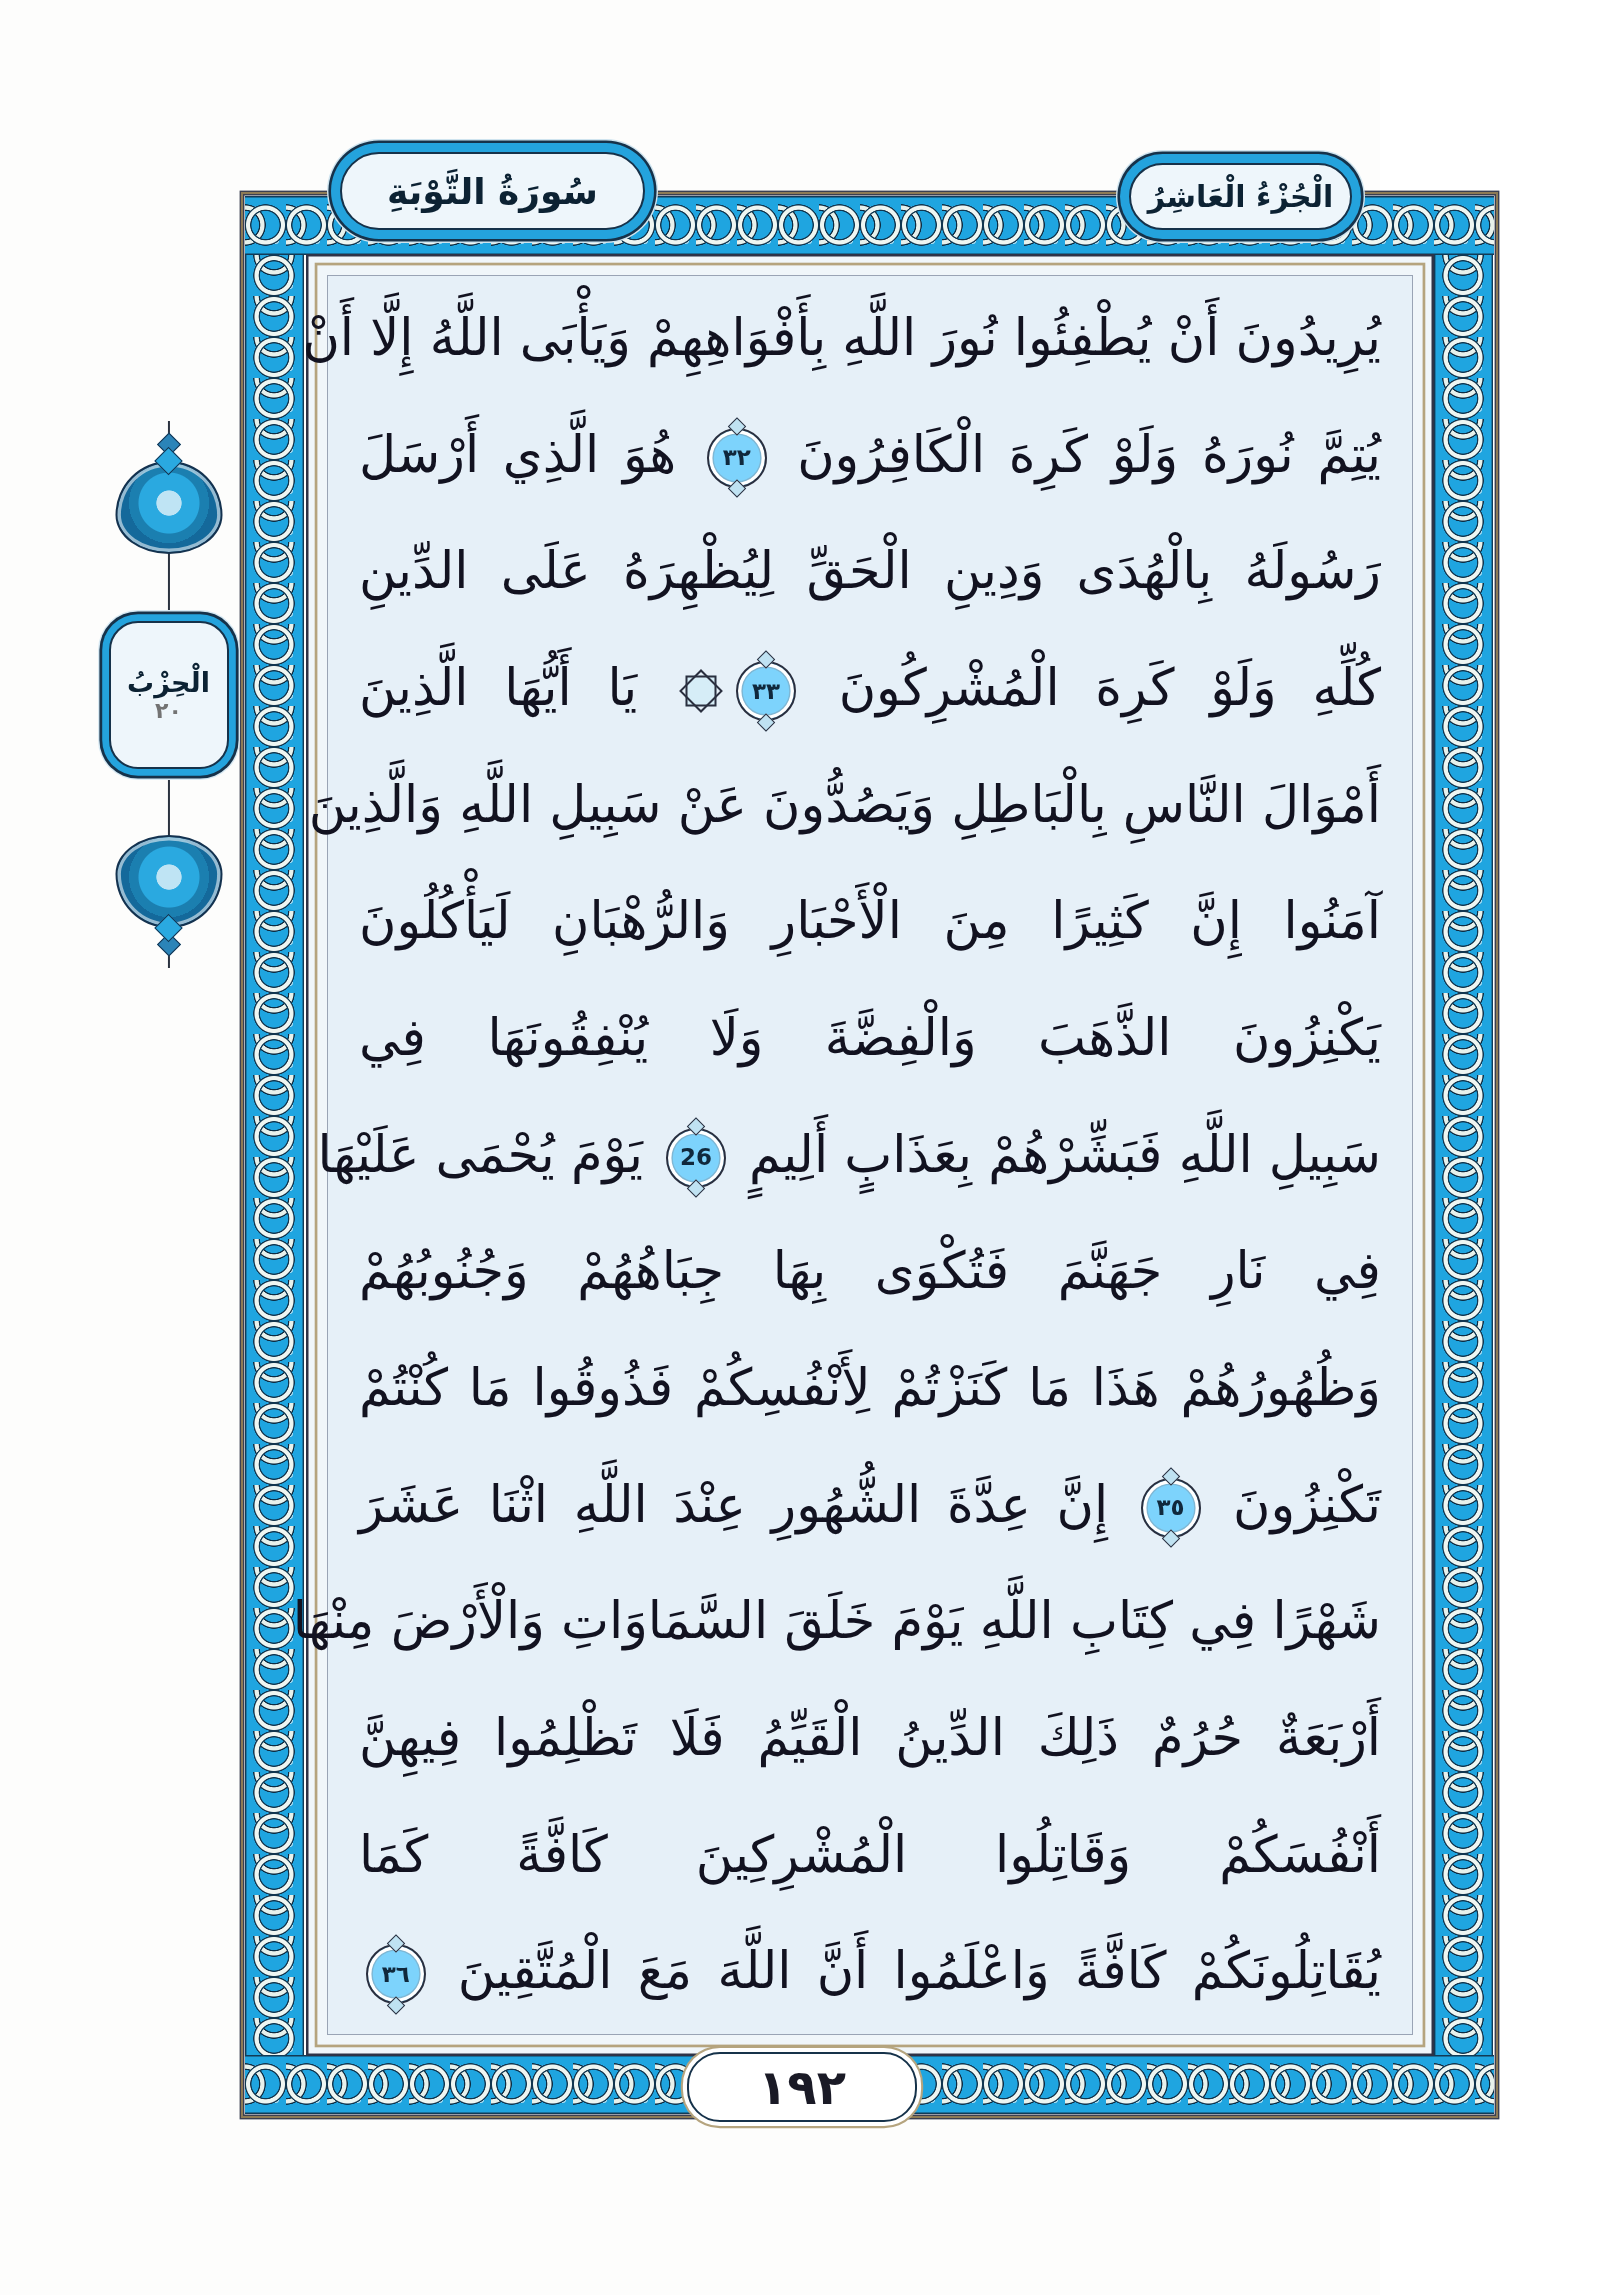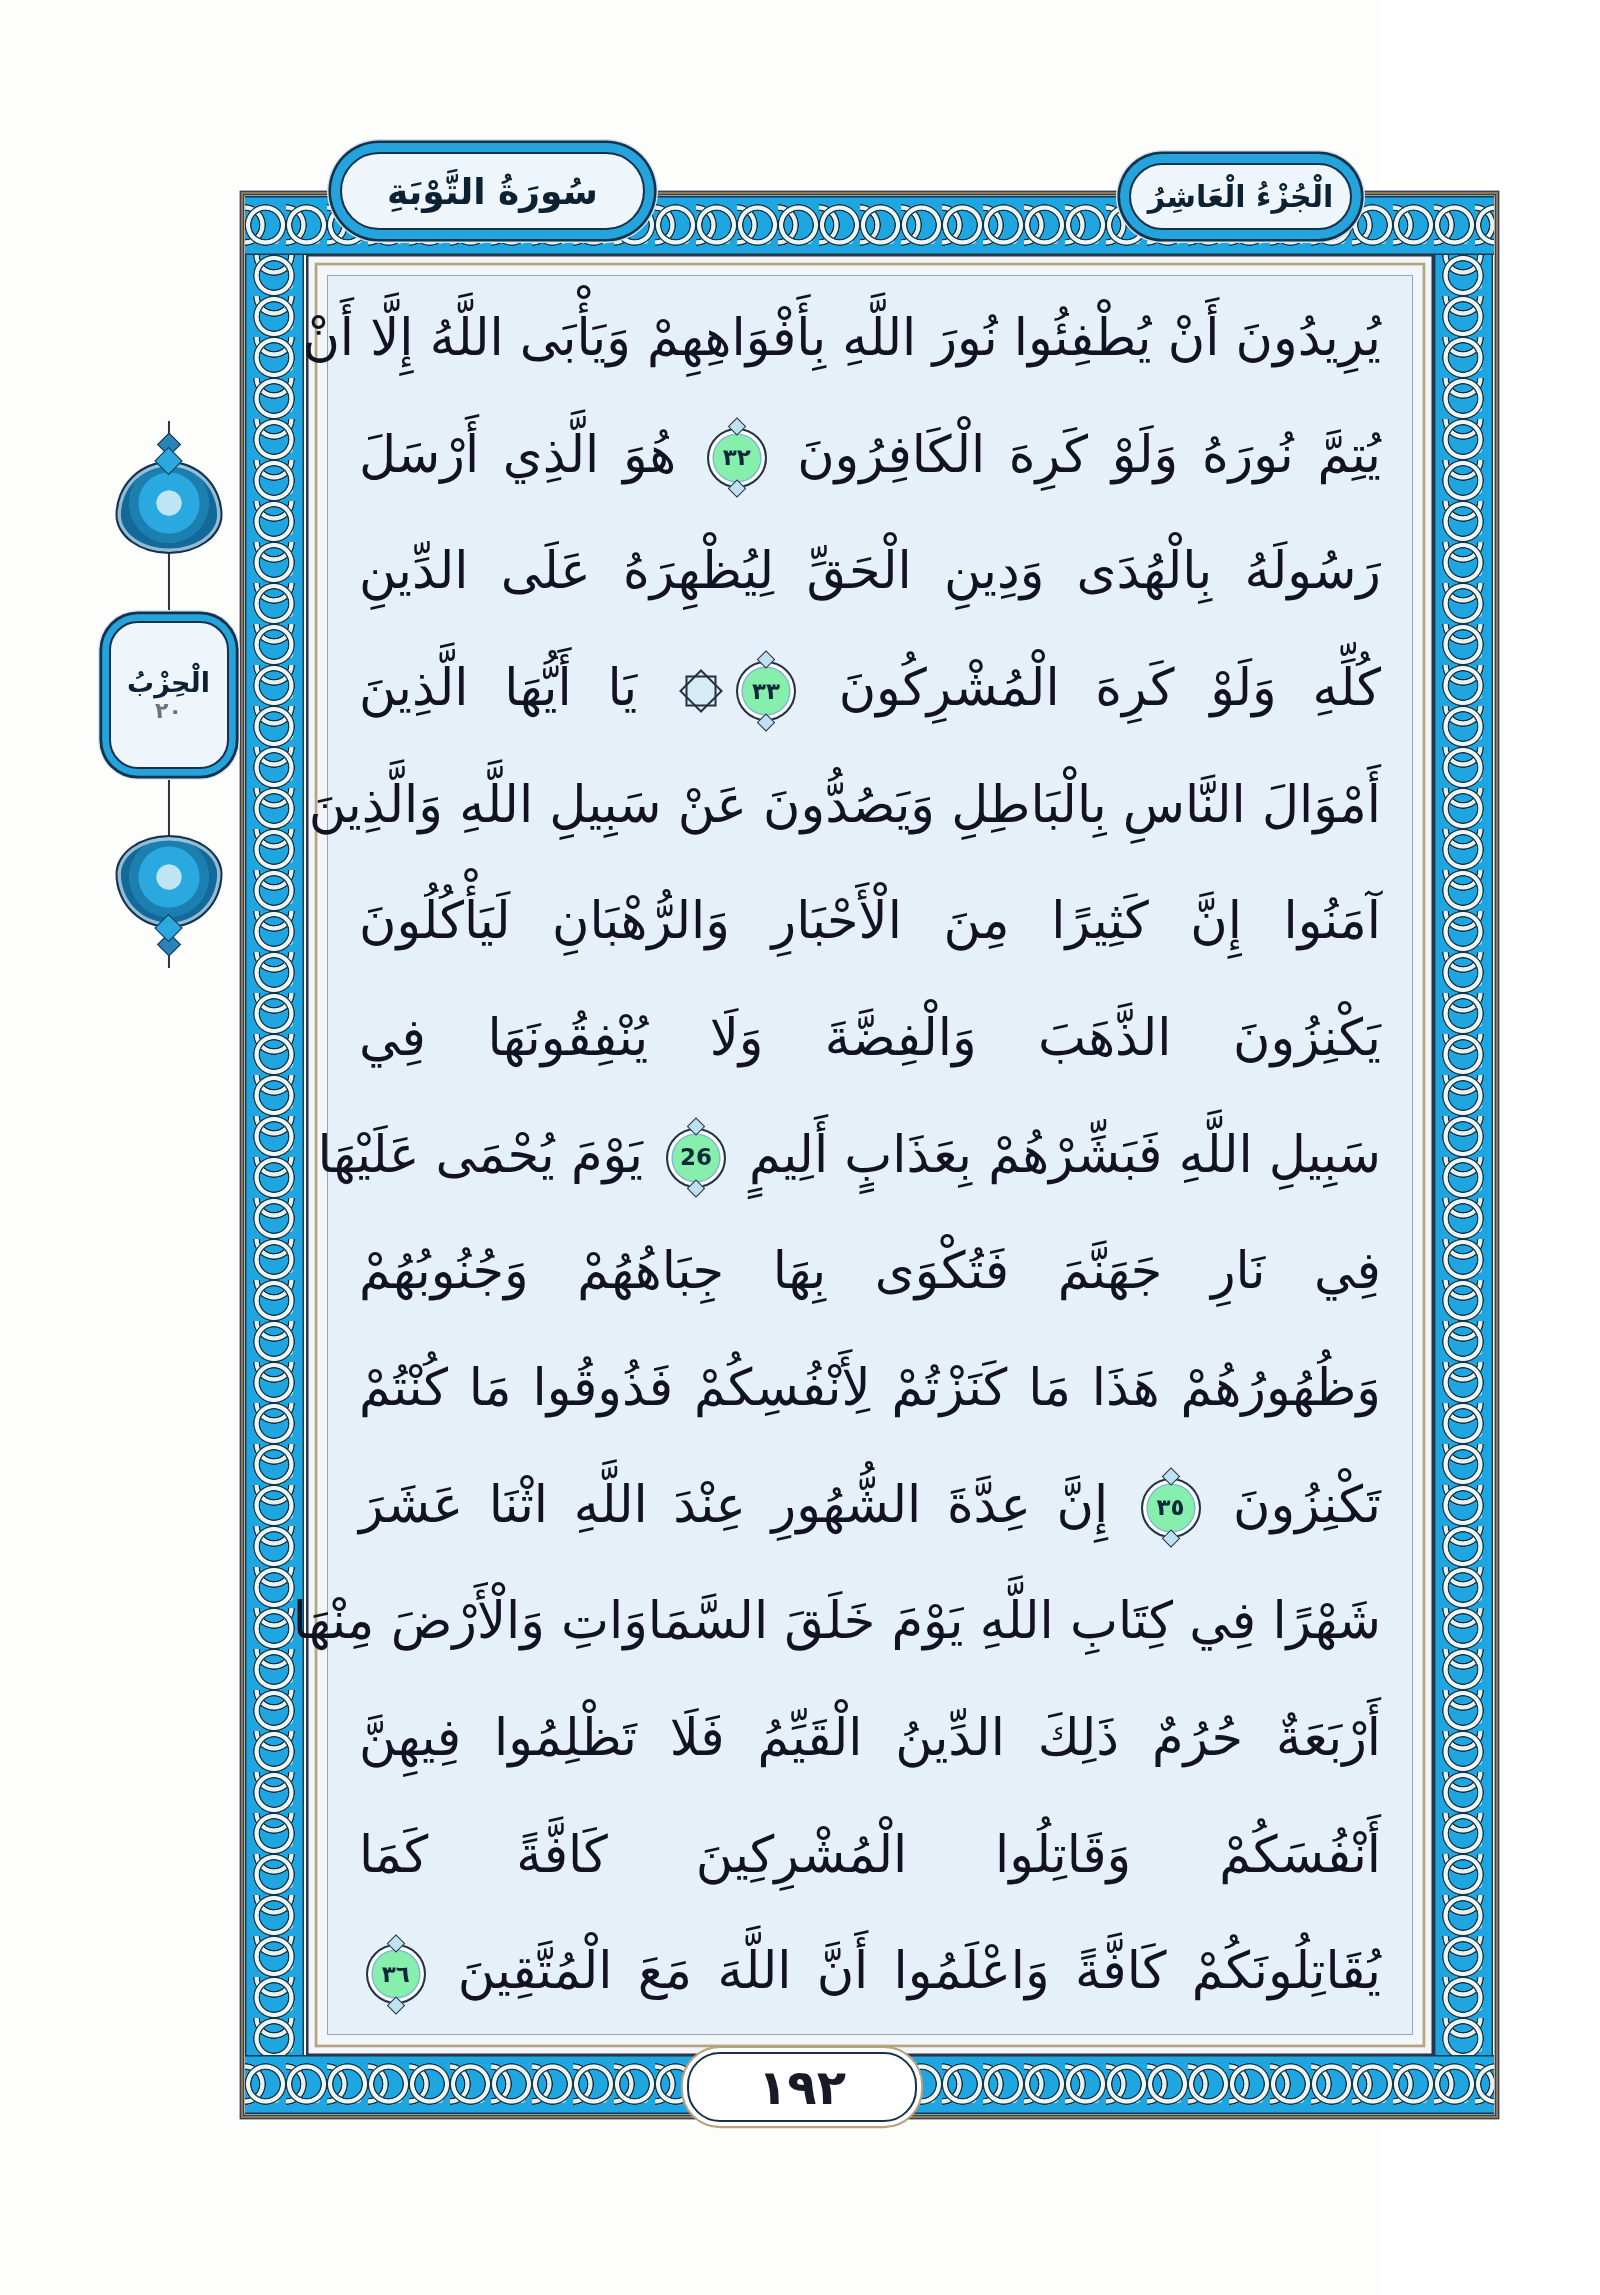--- a/index.html
+++ b/index.html
@@ -37,21 +37,21 @@
   .text-panel{position:absolute;left:327px;top:275px;width:1084px;height:1758px;
     background:#e6f0f8;border:1.4px solid #9aa4b5;
     box-shadow:0 0 0 9.6px #f0f6fa, 0 0 0 12.3px #b5a47e, 0 0 0 18.5px #f0f6fa, 0 0 0 21px #2e3347;}
   .lines{position:absolute;inset:0;padding:4.1px 31px;display:flex;flex-direction:column;direction:rtl;}
   .line{flex:1 1 auto;line-height:116px;font-size:51px;color:#121220;
     text-align:justify;text-align-last:justify;white-space:nowrap;letter-spacing:0;}
   .seg{display:inline;}
 
   
   .ayah-marker{display:inline-block;position:relative;width:56px;height:56px;vertical-align:middle;
-    margin:0 6.8px;border-radius:50%;background:#86efac;border:2.1px solid #2a2f3f;
+    margin:0 6.8px;border-radius:50%;background:#7dd3fc;border:2.1px solid #2a2f3f;
     box-shadow:inset 0 0 0 3.4px #ffffff, inset 0 0 0 4.8px #7fb7d4;text-align:left;}
   .ayah-marker .num{position:absolute;inset:0;display:flex;align-items:center;justify-content:center;
     font-size:23px;font-weight:bold;color:#10283c;line-height:1;}
   .ayah-marker::before,.ayah-marker::after{content:"";position:absolute;left:50%;width:11px;height:11px;
     background:#bfe2f2;border:1.4px solid #2a2f3f;transform:translateX(-50%) rotate(45deg);}
   .ayah-marker::before{top:-9.6px;}
   .ayah-marker::after{bottom:-9.6px;}
 
   
   .rub{display:inline-block;position:relative;width:40px;height:40px;vertical-align:middle;margin:0 8.2px;}

